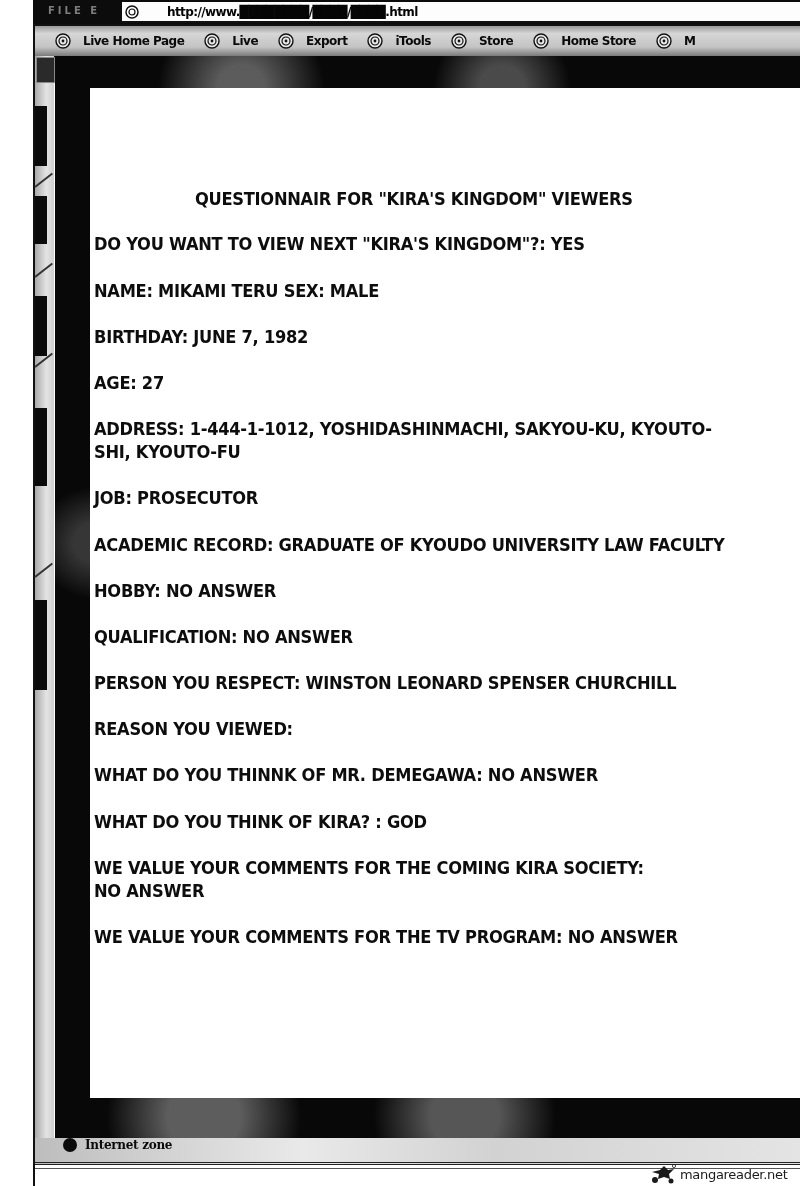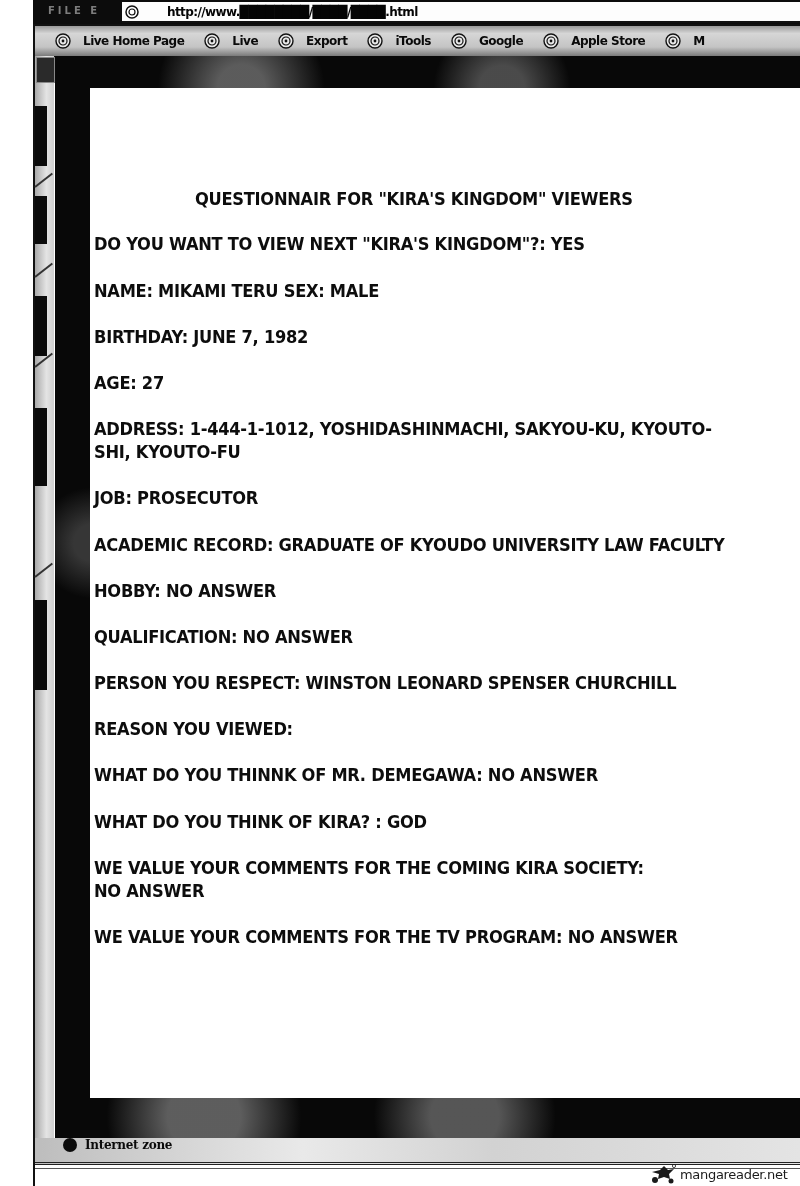--- a/index.html
+++ b/index.html
@@ -145,29 +145,29 @@
         <circle cx="8" cy="8" r="1.4" fill="#111"></circle>
       </svg>
     <span class="bm-label">iTools</span>
   </div>
   <div class="bm-item">
     <svg class="bm-icon" viewBox="0 0 16 16">
         <circle cx="8" cy="8" r="7" fill="#e8e8e8" stroke="#111" stroke-width="1.4"></circle>
         <circle cx="8" cy="8" r="4" fill="none" stroke="#111" stroke-width="1.2"></circle>
         <circle cx="8" cy="8" r="1.4" fill="#111"></circle>
       </svg>
-    <span class="bm-label">Google</span>
-  </div>
-  <div class="bm-item">
-    <svg class="bm-icon" viewBox="0 0 16 16">
-        <circle cx="8" cy="8" r="7" fill="#e8e8e8" stroke="#111" stroke-width="1.4"></circle>
-        <circle cx="8" cy="8" r="4" fill="none" stroke="#111" stroke-width="1.2"></circle>
-        <circle cx="8" cy="8" r="1.4" fill="#111"></circle>
-      </svg>
-    <span class="bm-label">Apple Store</span>
+    <span class="bm-label">Store</span>
+  </div>
+  <div class="bm-item">
+    <svg class="bm-icon" viewBox="0 0 16 16">
+        <circle cx="8" cy="8" r="7" fill="#e8e8e8" stroke="#111" stroke-width="1.4"></circle>
+        <circle cx="8" cy="8" r="4" fill="none" stroke="#111" stroke-width="1.2"></circle>
+        <circle cx="8" cy="8" r="1.4" fill="#111"></circle>
+      </svg>
+    <span class="bm-label">Home Store</span>
   </div>
   <div class="bm-item">
     <svg class="bm-icon" viewBox="0 0 16 16">
         <circle cx="8" cy="8" r="7" fill="#e8e8e8" stroke="#111" stroke-width="1.4"></circle>
         <circle cx="8" cy="8" r="4" fill="none" stroke="#111" stroke-width="1.2"></circle>
         <circle cx="8" cy="8" r="1.4" fill="#111"></circle>
       </svg>
     <span class="bm-label">M</span>
   </div>
 </div>

